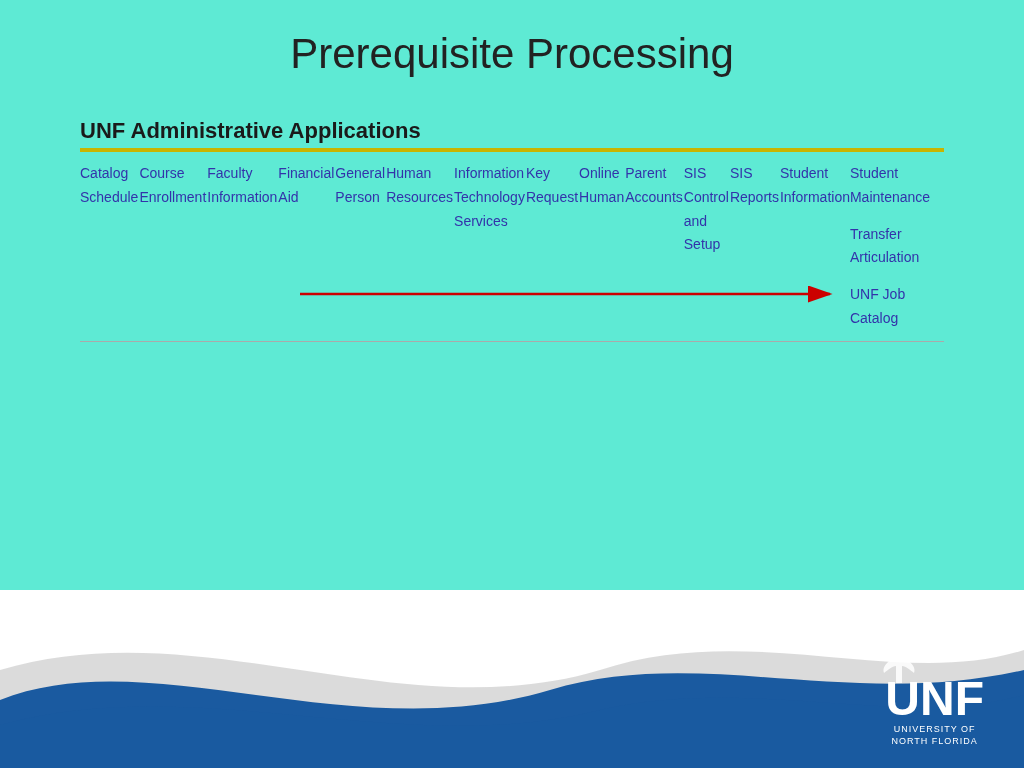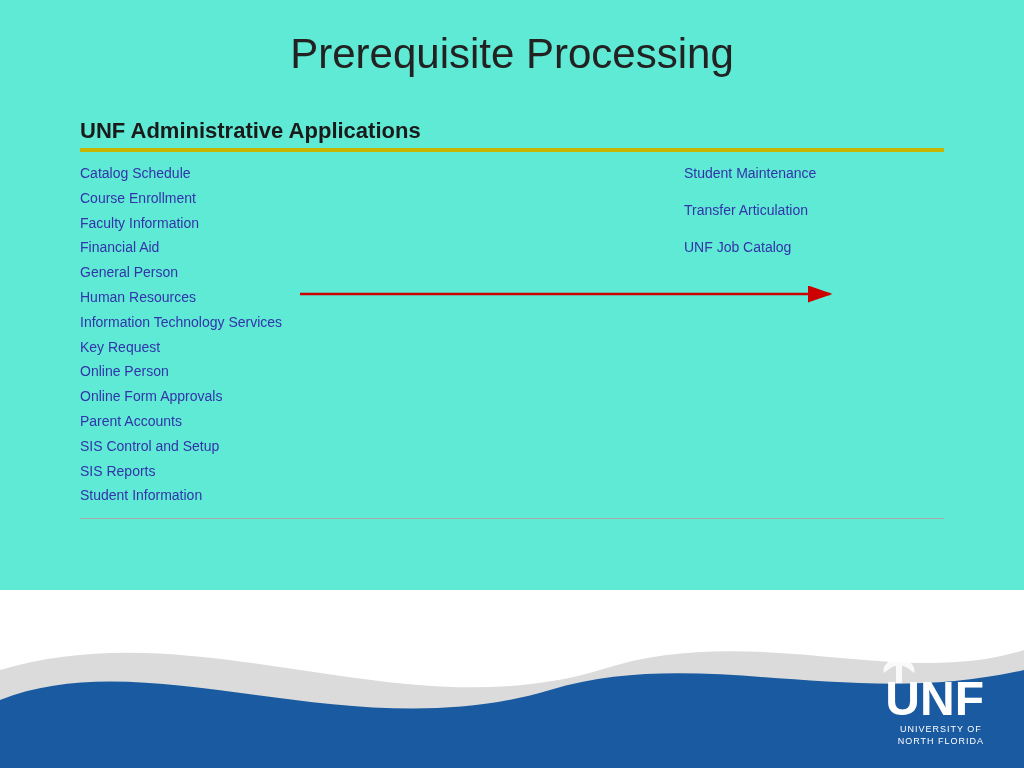--- a/index.html
+++ b/index.html
@@ -56,21 +56,21 @@
 
     .links-container {
       display: flex;
       padding-top: 10px;
       gap: 0;
     }
 
     .links-left {
       flex: 1;
       display: flex;
-      flex-direction: column;
+      flex-direction: row;
       gap: 1px;
     }
 
     .links-right {
       width: 260px;
       display: flex;
       flex-direction: column;
       gap: 13px;
       padding-top: 0;
     }
@@ -105,21 +105,21 @@
       width: 100%;
       height: 178px;
     }
 
     .unf-logo {
       position: absolute;
       bottom: 20px;
       right: 40px;
       display: flex;
       flex-direction: column;
-      align-items: flex-end;
+      align-items: center;
       color: white;
     }
 
     .unf-logo-letters {
       font-size: 48px;
       font-weight: bold;
       color: white;
       line-height: 1;
       font-family: Arial, sans-serif;
     }
@@ -170,22 +170,21 @@
     <div class="links-container">
       <div class="links-left" id="left-links-container">
       <a href="#" class="nav-link">Catalog Schedule</a>
           <a href="#" class="nav-link">Course Enrollment</a>
           <a href="#" class="nav-link">Faculty Information</a>
           <a href="#" class="nav-link">Financial Aid</a>
           <a href="#" class="nav-link">General Person</a>
           <a href="#" class="nav-link">Human Resources</a>
           <a href="#" class="nav-link">Information Technology Services</a>
           <a href="#" class="nav-link">Key Request</a>
-          <a href="#" class="nav-link">Online Person</a>
-          <a href="#" class="nav-link">Online Form Approvals</a>
+          <a href="#" class="nav-link">Online Human</a>
           <a href="#" class="nav-link">Parent Accounts</a>
           <a href="#" class="nav-link">SIS Control and Setup</a>
           <a href="#" class="nav-link">SIS Reports</a>
           <a href="#" class="nav-link">Student Information</a>
         </div>
       <div class="links-right" id="right-links-container">
       <a href="#" class="nav-link">Student Maintenance</a>
           <a href="#" class="nav-link">Transfer Articulation</a>
           <a href="#" class="nav-link">UNF Job Catalog</a>
         </div>

